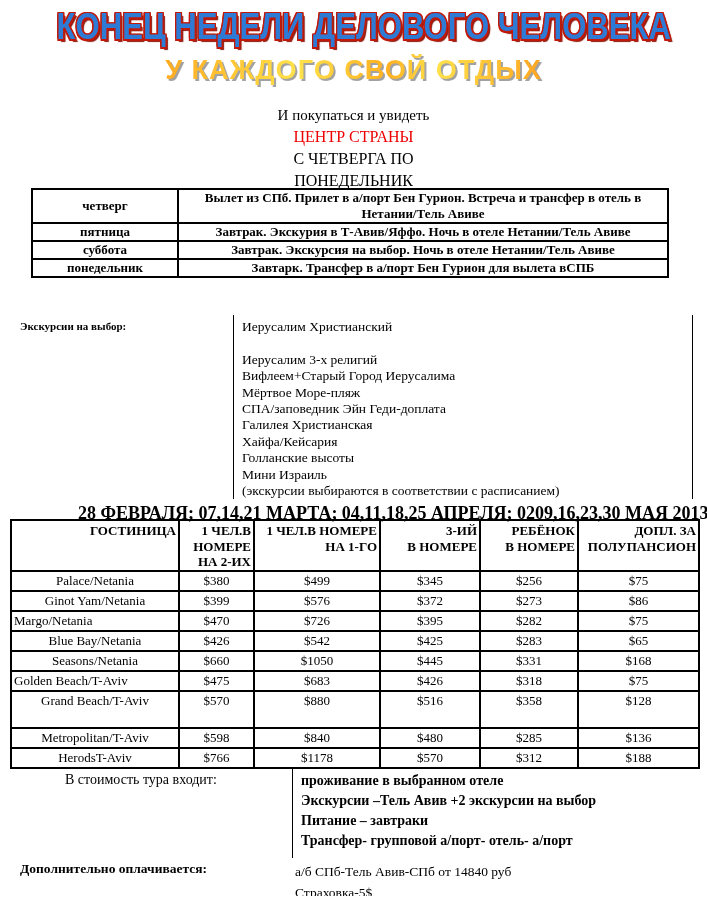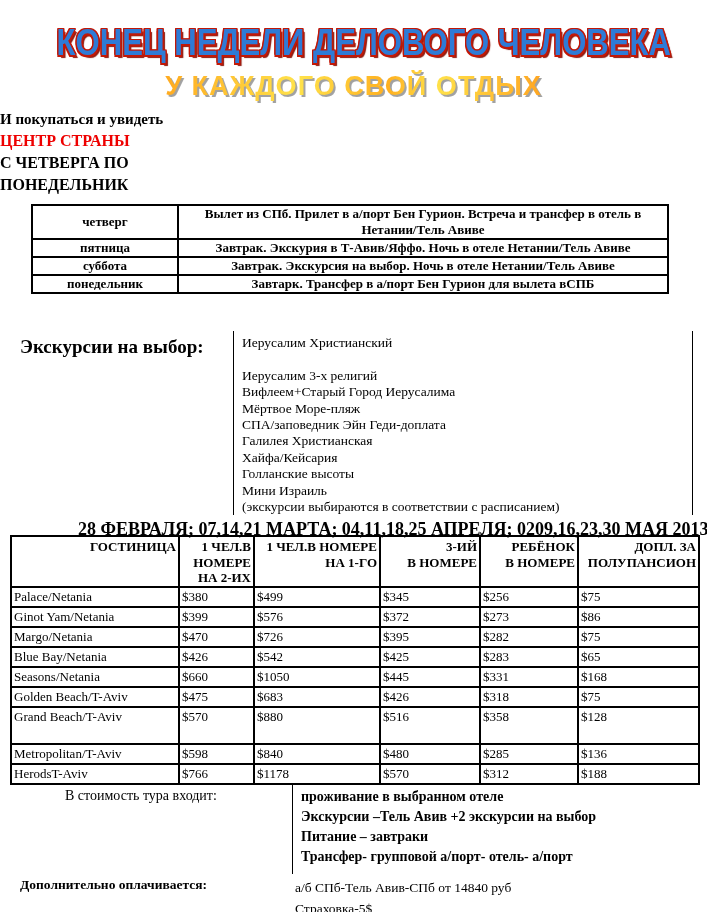--- a/index.html
+++ b/index.html
@@ -1,18 +1,18 @@
 <!DOCTYPE html>
 <html><head>
 <meta charset="utf-8">
 <style>
   html,body{margin:0;padding:0;background:#fff;}
   .page{
     position:relative;width:707px;height:896px;background:#fff;
-    font-family:"Liberation Serif",serif;color:#000;overflow:hidden;margin-top:16px;
+    font-family:"Liberation Serif",serif;color:#000;overflow:hidden;
   }
   
   .main-title{
     position:absolute;top:6px;left:0;width:707px;text-align:center;
     font-family:"Liberation Sans",sans-serif;font-weight:700;font-size:37px;
     color:#2E7BD6;white-space:nowrap;
     transform:scaleX(0.84);transform-origin:center;
     text-shadow:
       -1.5px -1.5px 0 #C21807, 1.5px -1.5px 0 #C21807,
       -1.5px 1.5px 0 #C21807, 1.5px 1.5px 0 #C21807,
@@ -23,44 +23,44 @@
   .sub-title{
     position:absolute;top:54px;left:0;width:707px;text-align:center;
     font-family:"Liberation Sans",sans-serif;font-weight:700;font-size:28px;
     letter-spacing:1px;white-space:nowrap;
     background:linear-gradient(90deg,#FF8C00 0%,#FFA41B 20%,#FFE24A 42%,#FFB020 55%,#FFE24A 62%,#FF9C1B 80%,#FF8C00 100%);
     -webkit-background-clip:text;background-clip:text;
     -webkit-text-fill-color:transparent;color:transparent;
     filter:drop-shadow(2px 2px 0.6px rgba(130,130,130,0.75));
     transform:scaleX(0.97);transform-origin:center;
   }
-  .intro{position:absolute;top:92px;left:0;width:707px;text-align:left;
-    font-weight:700;font-size:16px;line-height:22px;}
+  .intro{position:absolute;top:104px;left:0;width:707px;text-align:center;
+    font-weight:400;font-size:16px;line-height:22px;}
   .intro .l1{font-size:15px;}
   .intro .l2{color:#EE0000;}
   
   table{border-collapse:collapse;}
   .schedule{position:absolute;top:188px;left:31px;width:638px;table-layout:fixed;
     font-weight:700;font-size:13px;}
   .schedule td{border:2px solid #000;text-align:center;padding:0 3px;line-height:16px;}
   .schedule td.day{width:138px;}
   
-  .exc-label{position:absolute;top:320px;left:20px;font-weight:700;font-size:19px;}
+  .exc-label{position:absolute;top:320px;left:20px;font-weight:700;font-size:11px;}
   .exc-box{position:absolute;top:315px;left:233px;width:458px;height:184px;
     border-left:1.5px solid #000;border-right:1.5px solid #000;}
   .exc-box ul{list-style:none;margin:4px 0 0 0;padding:0 0 0 8px;}
   .exc-box li{font-weight:400;font-size:13.5px;line-height:16.4px;min-height:16.4px;}
   
   .dates{position:absolute;top:503px;left:78px;font-weight:700;font-size:18px;white-space:nowrap;}
   
   .prices{position:absolute;top:519px;left:10px;width:688px;table-layout:fixed;font-size:13px;}
   .prices th,.prices td{border:2px solid #000;padding:0 2px;}
   .prices th{font-weight:700;text-align:right;vertical-align:top;
     white-space:pre-line;line-height:15.5px;height:46px;padding-top:2px;}
-  .prices td{height:17px;line-height:15px;vertical-align:top;padding-top:1px;}
+  .prices td{text-align:center;height:17px;line-height:15px;vertical-align:top;padding-top:1px;}
   .prices tr.tall td{height:34px;}
   .prices td.left{text-align:left;}
   
   .inc-label{position:absolute;top:772px;left:65px;font-weight:400;font-size:14px;}
   .inc-divider{position:absolute;top:768px;left:292px;height:90px;border-left:1.5px solid #000;}
   .inc-list{position:absolute;top:771px;left:301px;margin:0;padding:0;list-style:none;}
   .inc-list li{font-weight:700;font-size:14px;line-height:20px;}
   
   .add-label{position:absolute;top:861px;left:20px;font-weight:700;font-size:13.5px;}
   .add-list{position:absolute;top:861px;left:295px;margin:0;padding:0;list-style:none;}

